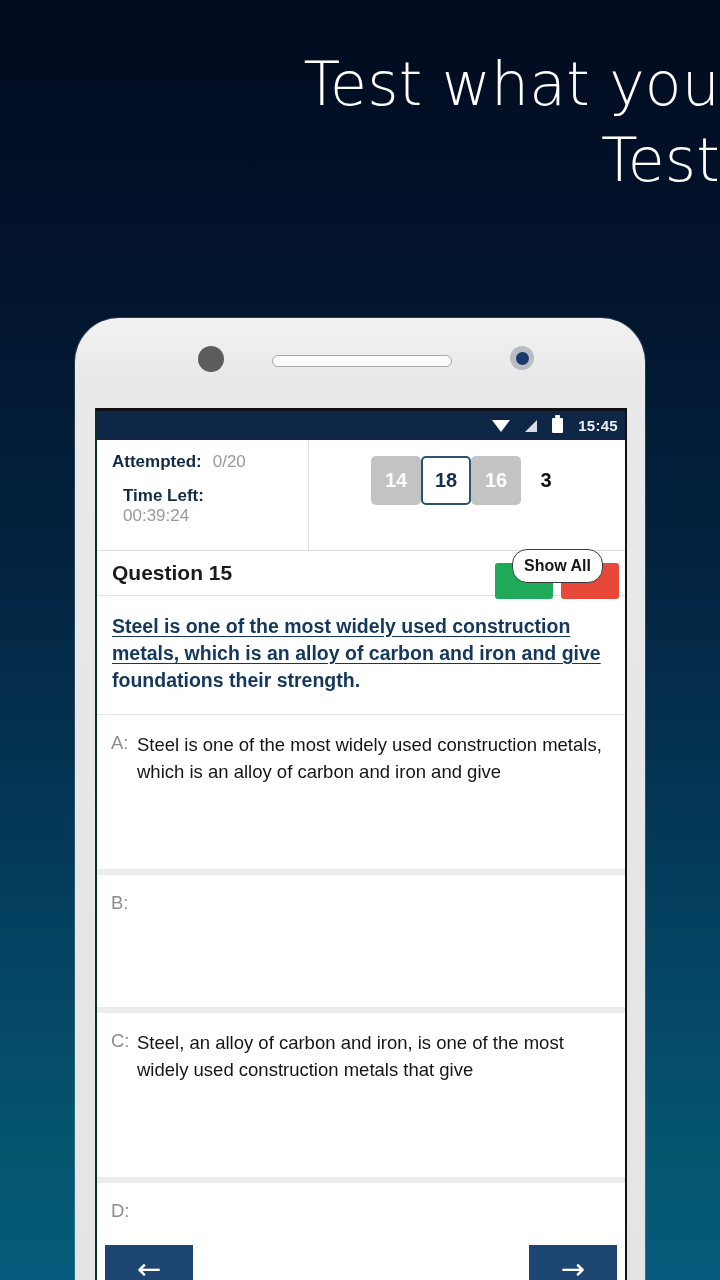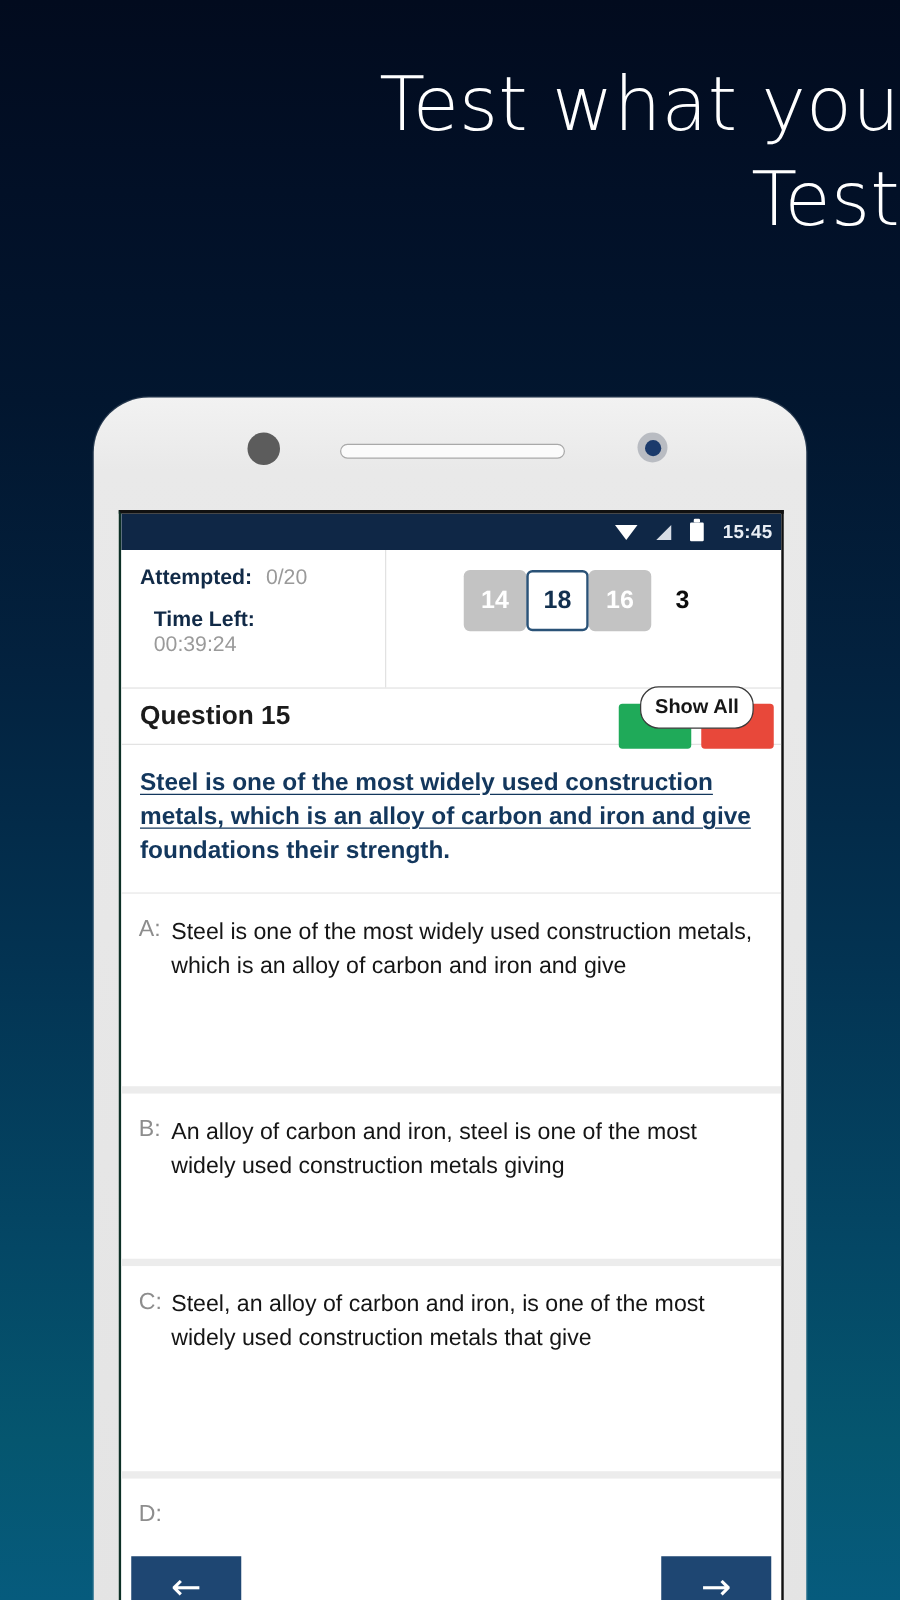--- a/index.html
+++ b/index.html
@@ -284,21 +284,20 @@
     <div class="qbody">
       <div class="qtext"><span class="ul">Steel is one of the most widely used construction metals, which is an alloy of carbon and iron and give </span><span>foundations their strength.</span></div>
     </div>
 
     <div class="opt opt-a">
       <span class="opt-letter">A:</span>
       <span class="opt-text">Steel is one of the most widely used construction metals, which is an alloy of carbon and iron and give</span>
     </div>
     <div class="opt opt-b">
       <span class="opt-letter">B:</span>
-      <span class="opt-text">An alloy of carbon and iron, steel is one of the most widely used construction metals giving</span>
     </div>
     <div class="opt opt-c">
       <span class="opt-letter">C:</span>
       <span class="opt-text">Steel, an alloy of carbon and iron, is one of the most widely used construction metals that give</span>
     </div>
     <div class="opt opt-d">
       <span class="opt-letter">D:</span>
     </div>
 
     <div class="nav-prev">

